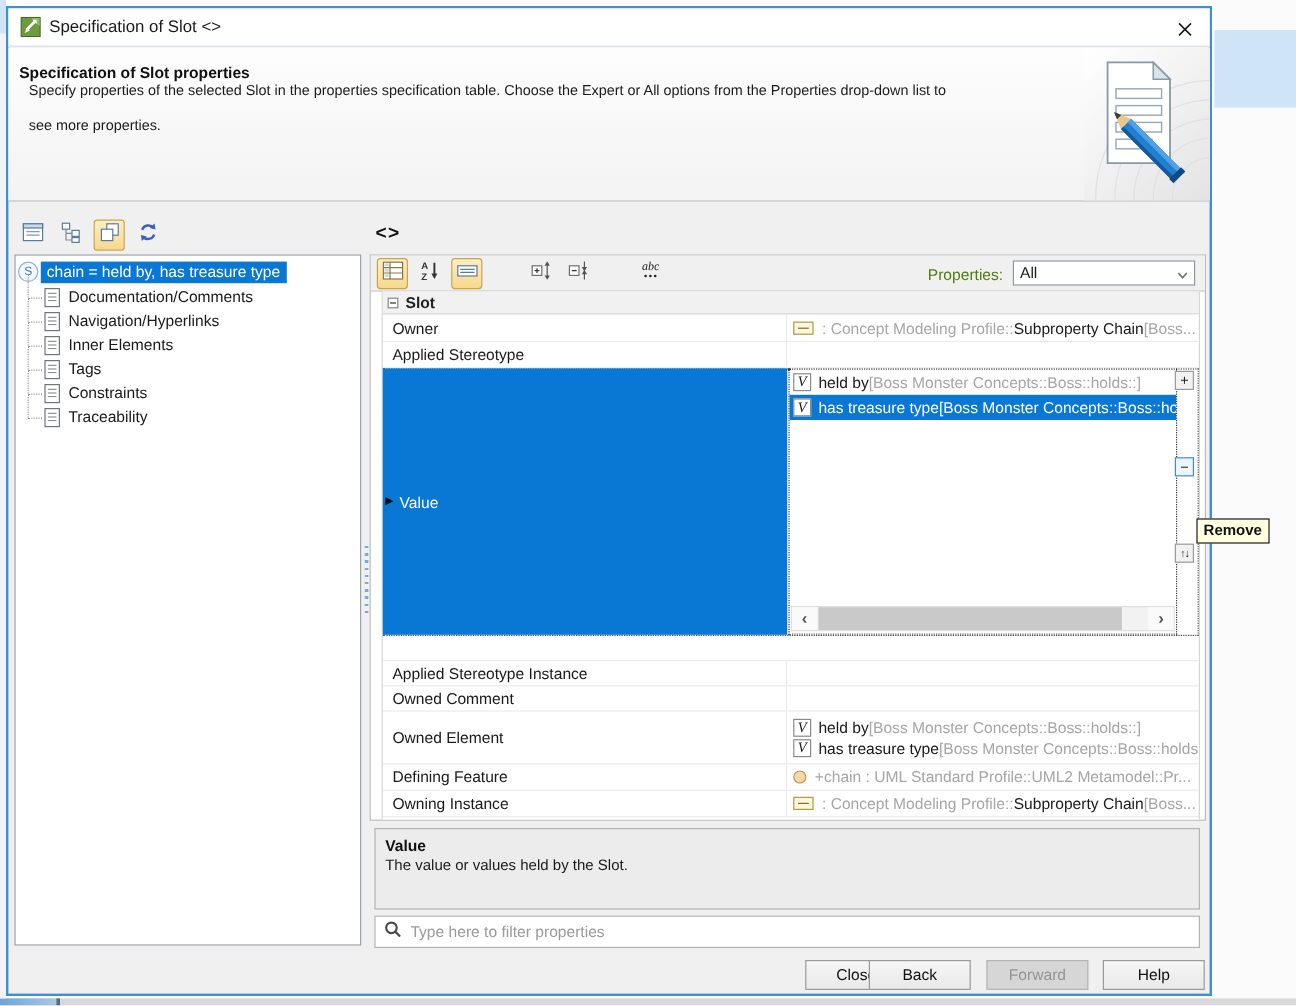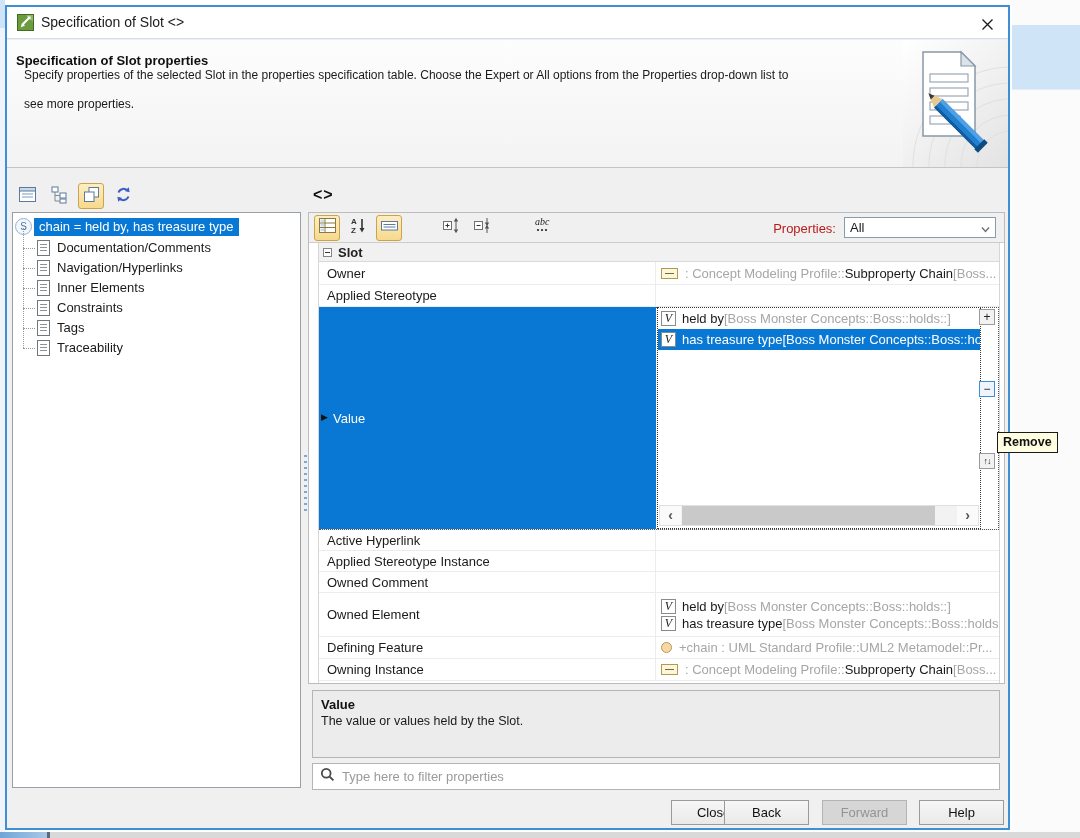--- a/index.html
+++ b/index.html
@@ -65,21 +65,21 @@
   .splitter { position:absolute; left:297px; top:448px; width:3px; height:58px;
     background:repeating-linear-gradient(#7aa8d8 0 2px, transparent 2px 6px); cursor:col-resize; }
 
   
   .panel-title { position:absolute; left:306px; top:179px; font-size:16px; font-weight:bold; color:#111; letter-spacing:1px; }
   .rightbox { position:absolute; left:301px; top:205px; width:697px; height:472px;
     background:#ffffff; border:1px solid #bcbcbc; }
   .rtoolbar { position:absolute; left:0; top:0; width:100%; height:30px; background:#f0f0f0;
     border-bottom:1px solid #cccccc; display:flex; align-items:center; padding-left:5px; gap:5px; }
   .rtoolbar .gap { width:26px; }
-  .props-label { position:absolute; right:168px; top:8px; font-size:13px; color:#b91c1c; }
+  .props-label { position:absolute; right:168px; top:8px; font-size:13px; color:#4d7c0f; }
   .props-combo { position:absolute; right:8px; top:4px; width:152px; height:21px; background:#ffffff;
     border:1px solid #8a9aa8; font-size:13px; color:#1a1a1a; display:flex; align-items:center;
     padding-left:5px; cursor:pointer; }
   .combo-arrow { position:absolute; right:4px; top:5px; }
 
   .ptable { position:absolute; left:9px; top:30px; width:682px; height:440px;
     border-left:1px solid #d6d6d6; border-right:1px solid #d6d6d6; background:#fff; }
   .cat-row { height:19px; background:#f1f1f1; border-bottom:1px solid #d9d9d9;
     display:flex; align-items:center; padding-left:4px; font-size:13px; font-weight:bold; color:#222; }
   .cat-box { width:9px; height:9px; border:1px solid #848484; background:#fff; margin-right:6px;
@@ -295,31 +295,31 @@
               <span class="tlabel">Inner Elements</span>
             </div>
             <div class="tree-item">
               <span class="tconn"></span>
               <span class="tstub"></span>
               <span class="docicon">
                 <i></i>
                 <i></i>
                 <i></i>
               </span>
-              <span class="tlabel">Constraints</span>
+              <span class="tlabel">Tags</span>
             </div>
             <div class="tree-item">
               <span class="tconn"></span>
               <span class="tstub"></span>
               <span class="docicon">
                 <i></i>
                 <i></i>
                 <i></i>
               </span>
-              <span class="tlabel">Tags</span>
+              <span class="tlabel">Constraints</span>
             </div>
             <div class="tree-item last">
               <span class="tconn" style="height: 20px;"></span>
               <span class="tstub"></span>
               <span class="docicon">
                 <i></i>
                 <i></i>
                 <i></i>
               </span>
               <span class="tlabel">Traceability</span>
@@ -442,21 +442,20 @@
                     </div>
                   </div>
                   <div class="vbtns">
                     <button class="sq add">+</button>
                     <button class="sq minus">−</button>
                     <button class="sq order">↑↓</button>
                   </div>
                 </div>
               </div>
               <div class="prow" style="height: 21px;">
-                <div class="pname">Active Hyperlink</div>
                 <div class="pval"></div>
               </div>
               <div class="prow" style="height: 21px;">
                 <div class="pname">Applied Stereotype Instance</div>
                 <div class="pval"></div>
               </div>
               <div class="prow" style="height: 21px;">
                 <div class="pname">Owned Comment</div>
                 <div class="pval"></div>
               </div>

